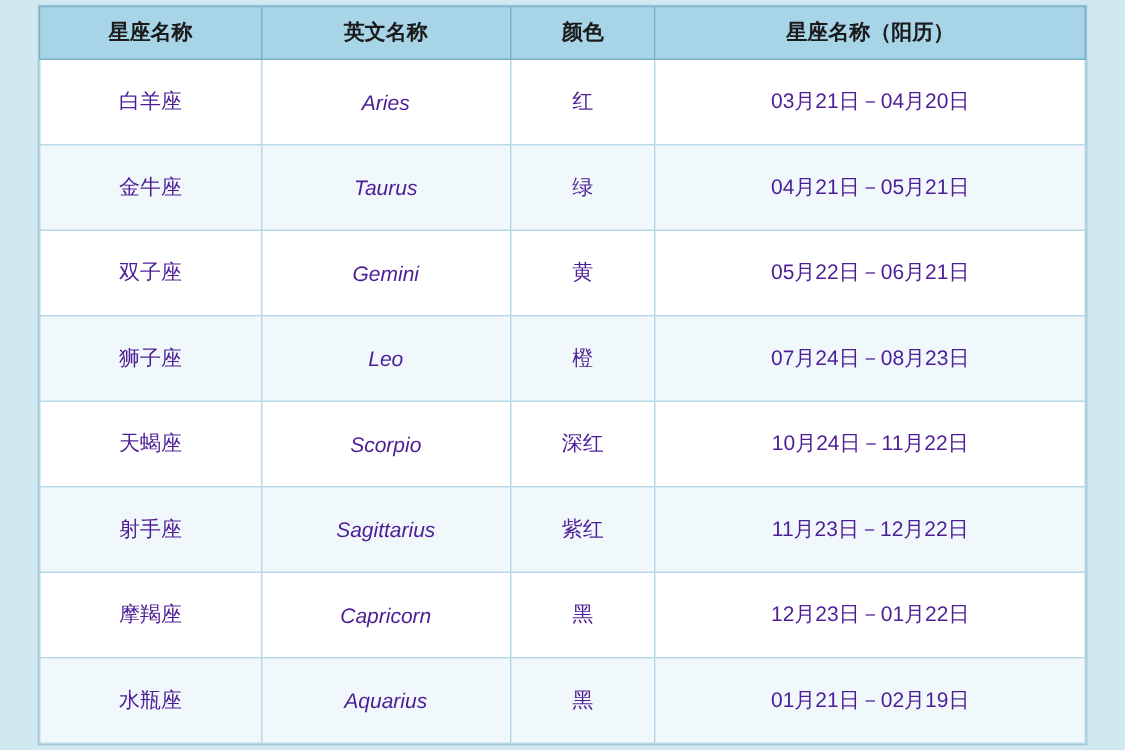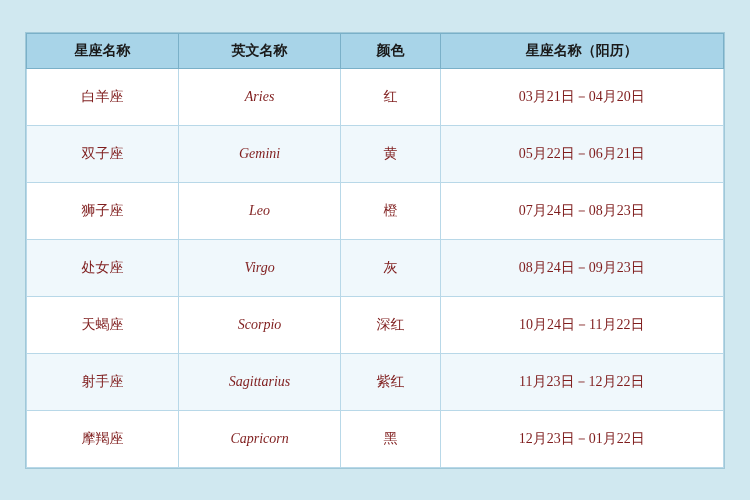--- a/index.html
+++ b/index.html
@@ -49,23 +49,22 @@
     }
 
     tbody tr:nth-child(even) {
       background-color: #f0f8fc;
     }
 
     tbody td {
       border: 1px solid #b8d8e8;
       padding: 19px 12px;
       text-align: center;
-      color: #7f1d1d;
+      color: #4c1d95;
       font-size: 14px;
-      font-family: Liberation Serif, serif;
     }
 
     tbody td:first-child {
       font-weight: normal;
     }
 
     tbody td:nth-child(2) {
       font-style: italic;
     }
   </style>
@@ -83,50 +82,56 @@
         </tr>
     </thead>
     <tbody>
     <tr>
           <td>白羊座</td>
           <td>Aries</td>
           <td>红</td>
           <td>03月21日－04月20日</td>
         </tr>
         <tr>
+          <td>金牛座</td>
+          <td>Taurus</td>
+          <td>绿</td>
+          <td>04月21日－05月21日</td>
+        </tr>
+        <tr>
           <td>双子座</td>
           <td>Gemini</td>
           <td>黄</td>
           <td>05月22日－06月21日</td>
         </tr>
         <tr>
           <td>狮子座</td>
           <td>Leo</td>
           <td>橙</td>
           <td>07月24日－08月23日</td>
-        </tr>
-        <tr>
-          <td>处女座</td>
-          <td>Virgo</td>
-          <td>灰</td>
-          <td>08月24日－09月23日</td>
         </tr>
         <tr>
           <td>天蝎座</td>
           <td>Scorpio</td>
           <td>深红</td>
           <td>10月24日－11月22日</td>
         </tr>
         <tr>
           <td>射手座</td>
           <td>Sagittarius</td>
           <td>紫红</td>
           <td>11月23日－12月22日</td>
         </tr>
         <tr>
           <td>摩羯座</td>
           <td>Capricorn</td>
           <td>黑</td>
           <td>12月23日－01月22日</td>
         </tr>
+        <tr>
+          <td>水瓶座</td>
+          <td>Aquarius</td>
+          <td>黑</td>
+          <td>01月21日－02月19日</td>
+        </tr>
       </tbody>
   </table>
 </div>
 
 </body></html>

